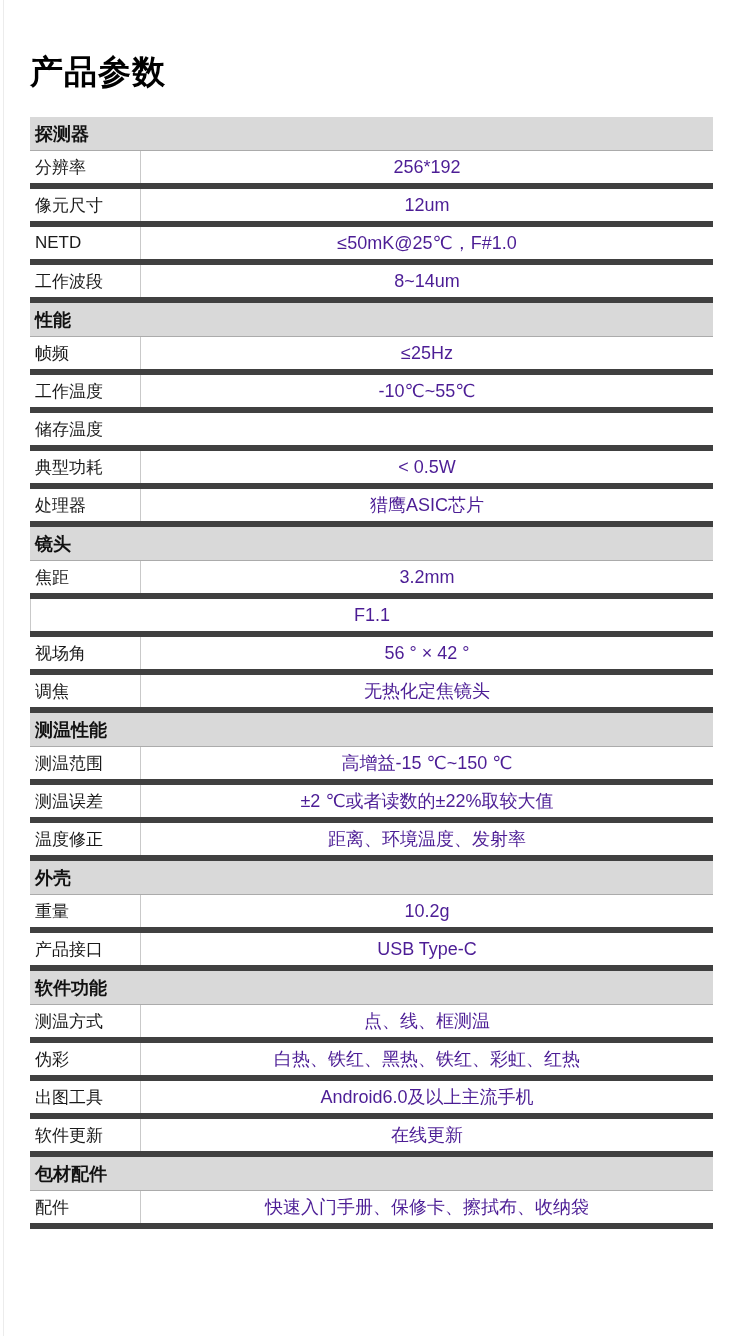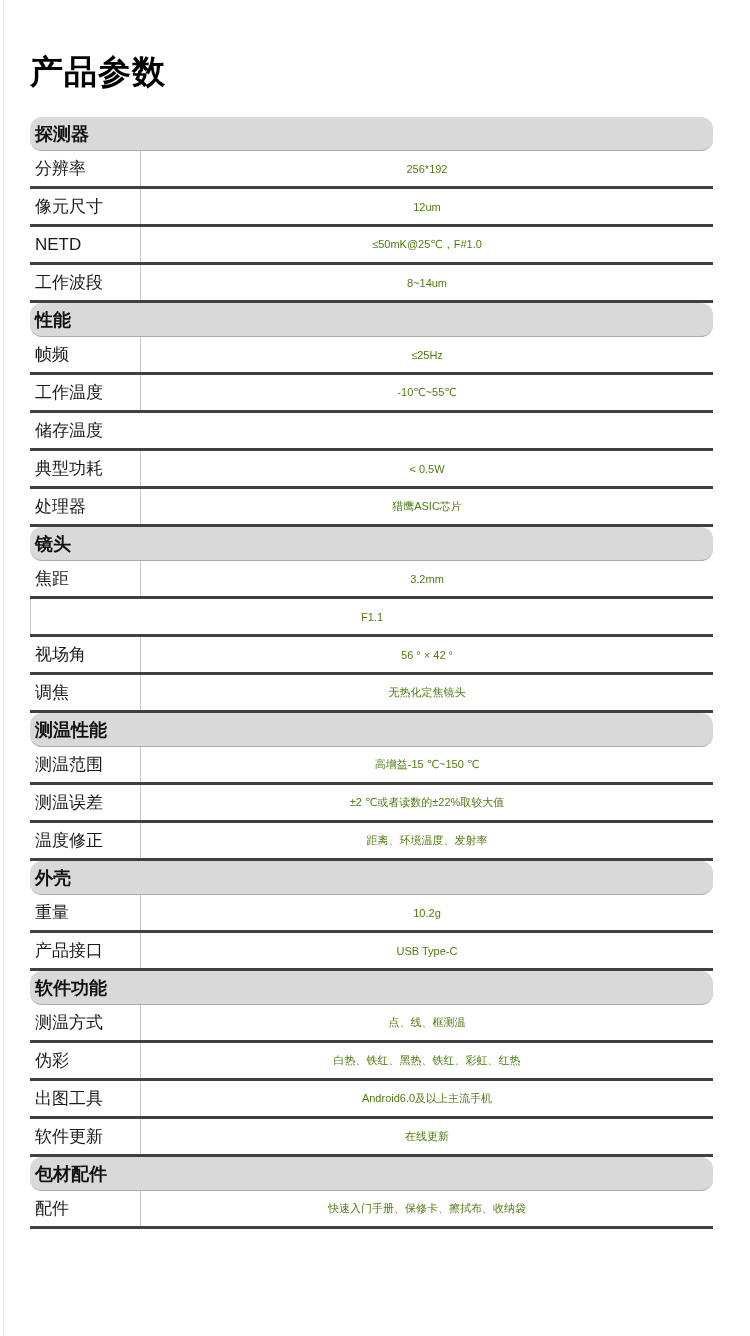--- a/index.html
+++ b/index.html
@@ -40,51 +40,50 @@
     top: 117px;
     width: 683px;
   }
   .section-bar {
     height: 34px;
     background: #d9d9d9;
     border-bottom: 1px solid #ababab;
     display: flex;
     align-items: center;
     padding-left: 5px;
-    border-radius: 12px;
   }
   .section-title {
     font-size: 18px;
     font-weight: bold;
     color: #111111;
   }
   .spec-row {
     display: flex;
     height: 38px;
-    border-bottom: 3px solid #404040;
+    border-bottom: 6px solid #404040;
     background: #ffffff;
     justify-content: space-between;
   }
   .row-label {
     width: 110px;
     flex: 0 0 110px;
     display: flex;
     align-items: center;
     padding-left: 5px;
     font-size: 17px;
     color: #1a1a1a;
   }
   .row-value {
     flex: 1;
     display: flex;
     align-items: center;
     justify-content: center;
     border-left: 1px solid #c9c9c9;
-    font-size: 11px;
-    color: #4d7c0f;
+    font-size: 18px;
+    color: #4c1d95;
     text-align: center;
   }
 </style>
 </head>
 <body>
 
 <div class="page">
   <div class="edge-line"></div>
 
   <h1 class="page-title">产品参数</h1>

